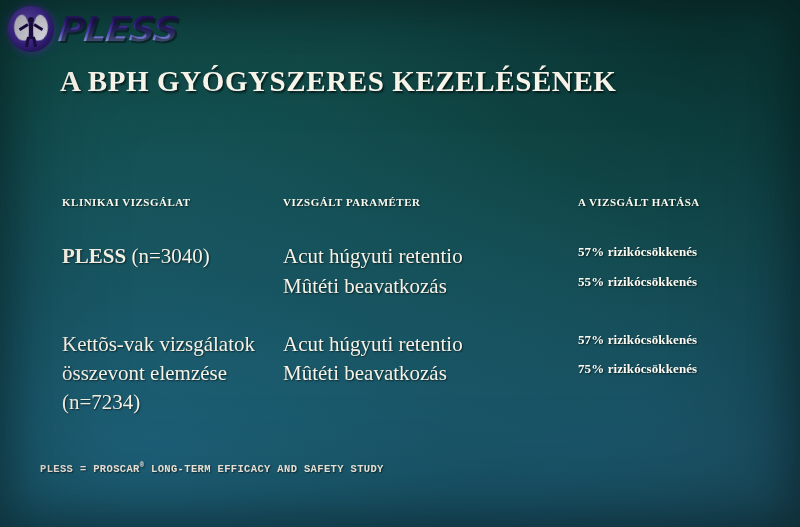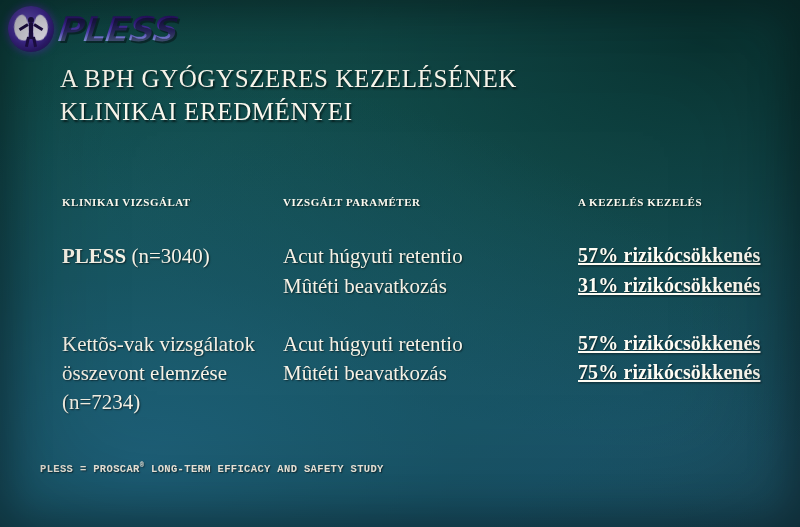--- a/index.html
+++ b/index.html
@@ -125,22 +125,22 @@
     transform: skewX(-6deg) scaleX(1.06);
   }
 
   
   #title {
     position: absolute;
     left: 60px;
     top: 62px;
     width: 660px;
     color: #fdfaf0;
-    font-weight: normal;
-    font-size: 25px;
+    font-weight: bold;
+    font-size: 29px;
     line-height: 1.33;
     letter-spacing: 0.6px;
     text-shadow: 1.5px 1.5px 2px rgba(0,0,0,0.6);
   }
   #title .tl { display: block; }
 
   
   #table {
     position: absolute;
     left: 0;
@@ -169,24 +169,23 @@
   }
 
   .body-cell {
     font-size: 21px;
     font-weight: normal;
   }
   .body-cell .bold-lead { font-weight: bold; }
 
   .effect {
     font-weight: bold;
-    font-size: 20px;
+    font-size: 13px;
     color: #fffdf4;
     letter-spacing: 0.1px;
-    text-decoration: underline;
   }
 
   
   #footnote {
     position: absolute;
     left: 40px;
     top: 461px;
     color: #efeade;
     font-size: 10.5px;
     font-weight: bold;
@@ -213,39 +212,38 @@
       <div class="figure-head"></div>
       <div class="figure-body"></div>
       <div class="figure-leg l"></div>
       <div class="figure-leg r"></div>
     </div>
     <div class="logo-word">PLESS</div>
   </div>
 
   <div id="title">
     <span class="tl">A BPH GYÓGYSZERES KEZELÉSÉNEK</span>
-    <span class="tl">KLINIKAI EREDMÉNYEI</span>
   </div>
 
   <div id="table">
 
     <div class="row hdr">
       <span class="cell c1" style="top:0">KLINIKAI VIZSGÁLAT</span>
       <span class="cell c2" style="top:0">VIZSGÁLT PARAMÉTER</span>
-      <span class="cell c3" style="top:0">A KEZELÉS KEZELÉS</span>
+      <span class="cell c3" style="top:0">A VIZSGÁLT HATÁSA</span>
     </div>
 
     <div class="row">
       <span class="cell c1 body-cell" style="top:48px"><span class="bold-lead">PLESS</span><span> (n=3040)</span></span>
       <span class="cell c2 body-cell" style="top:48px">Acut húgyuti retentio</span>
       <span class="cell c3 effect" style="top:48px">57% rizikócsökkenés</span>
     </div>
     <div class="row">
       <span class="cell c2 body-cell" style="top:78px">Mûtéti beavatkozás</span>
-      <span class="cell c3 effect" style="top:78px">31% rizikócsökkenés</span>
+      <span class="cell c3 effect" style="top:78px">55% rizikócsökkenés</span>
     </div>
 
     <div class="row">
       <span class="cell c1 body-cell" style="top:136px">Kettõs-vak vizsgálatok</span>
       <span class="cell c1 body-cell" style="top:165px">összevont elemzése</span>
       <span class="cell c1 body-cell" style="top:194px">(n=7234)</span>
       <span class="cell c2 body-cell" style="top:136px">Acut húgyuti retentio</span>
       <span class="cell c3 effect" style="top:136px">57% rizikócsökkenés</span>
     </div>
     <div class="row">

